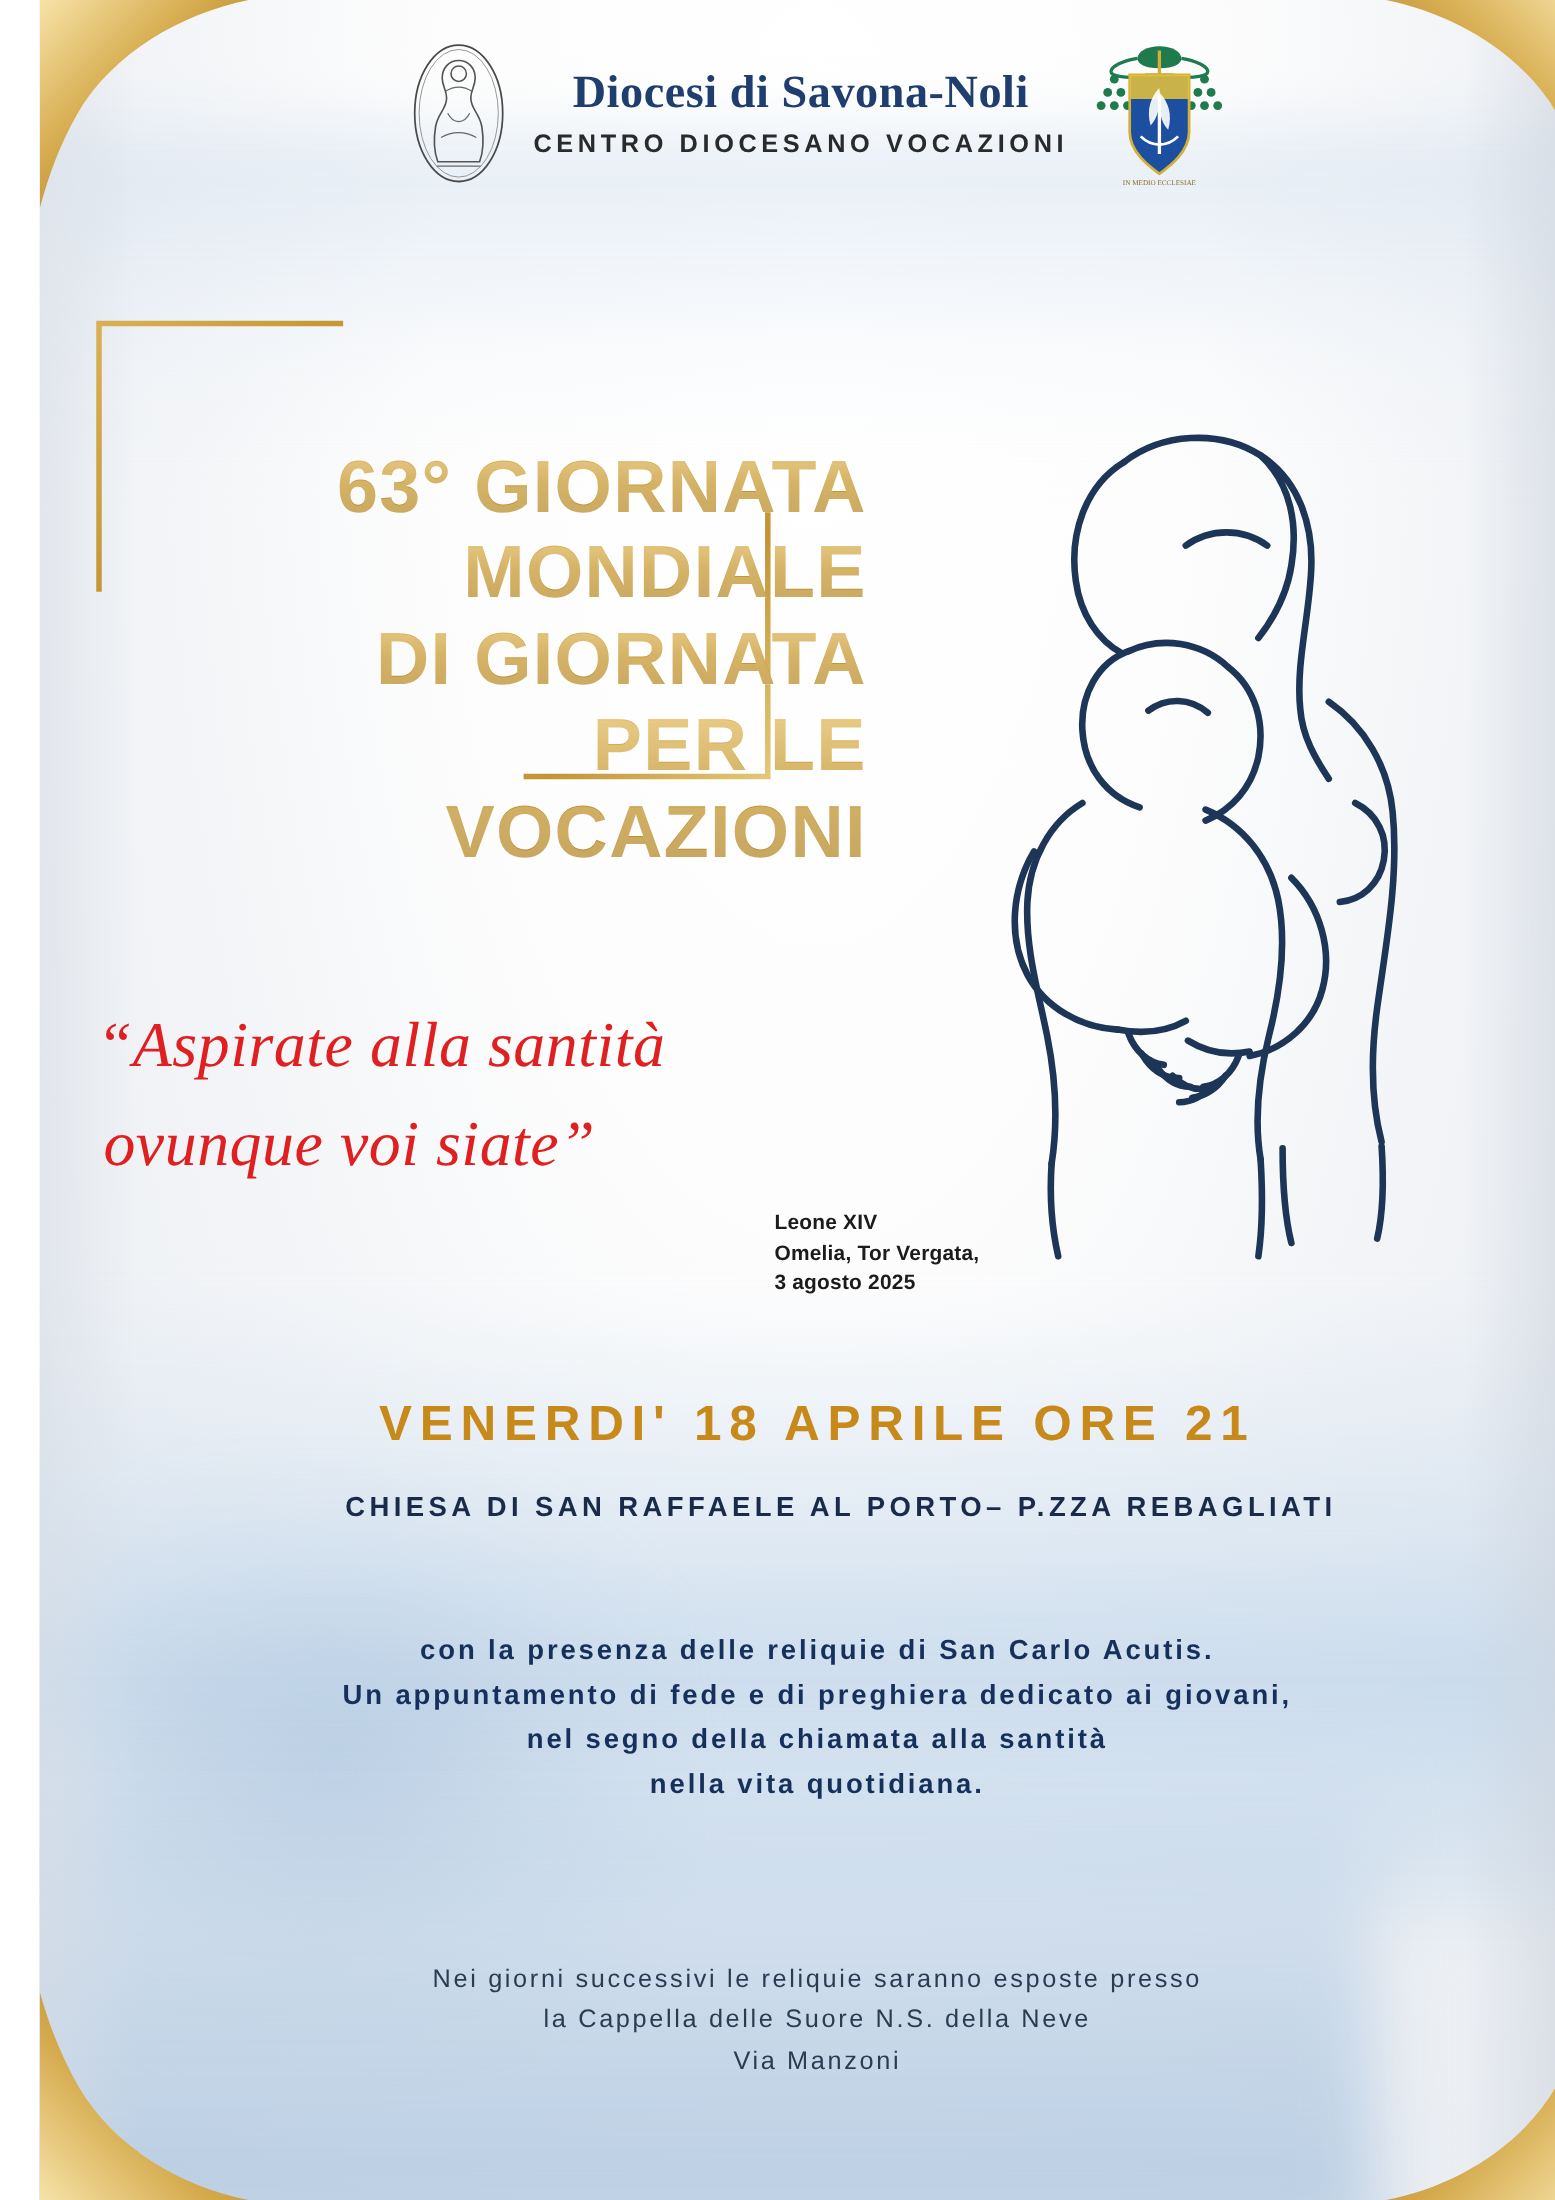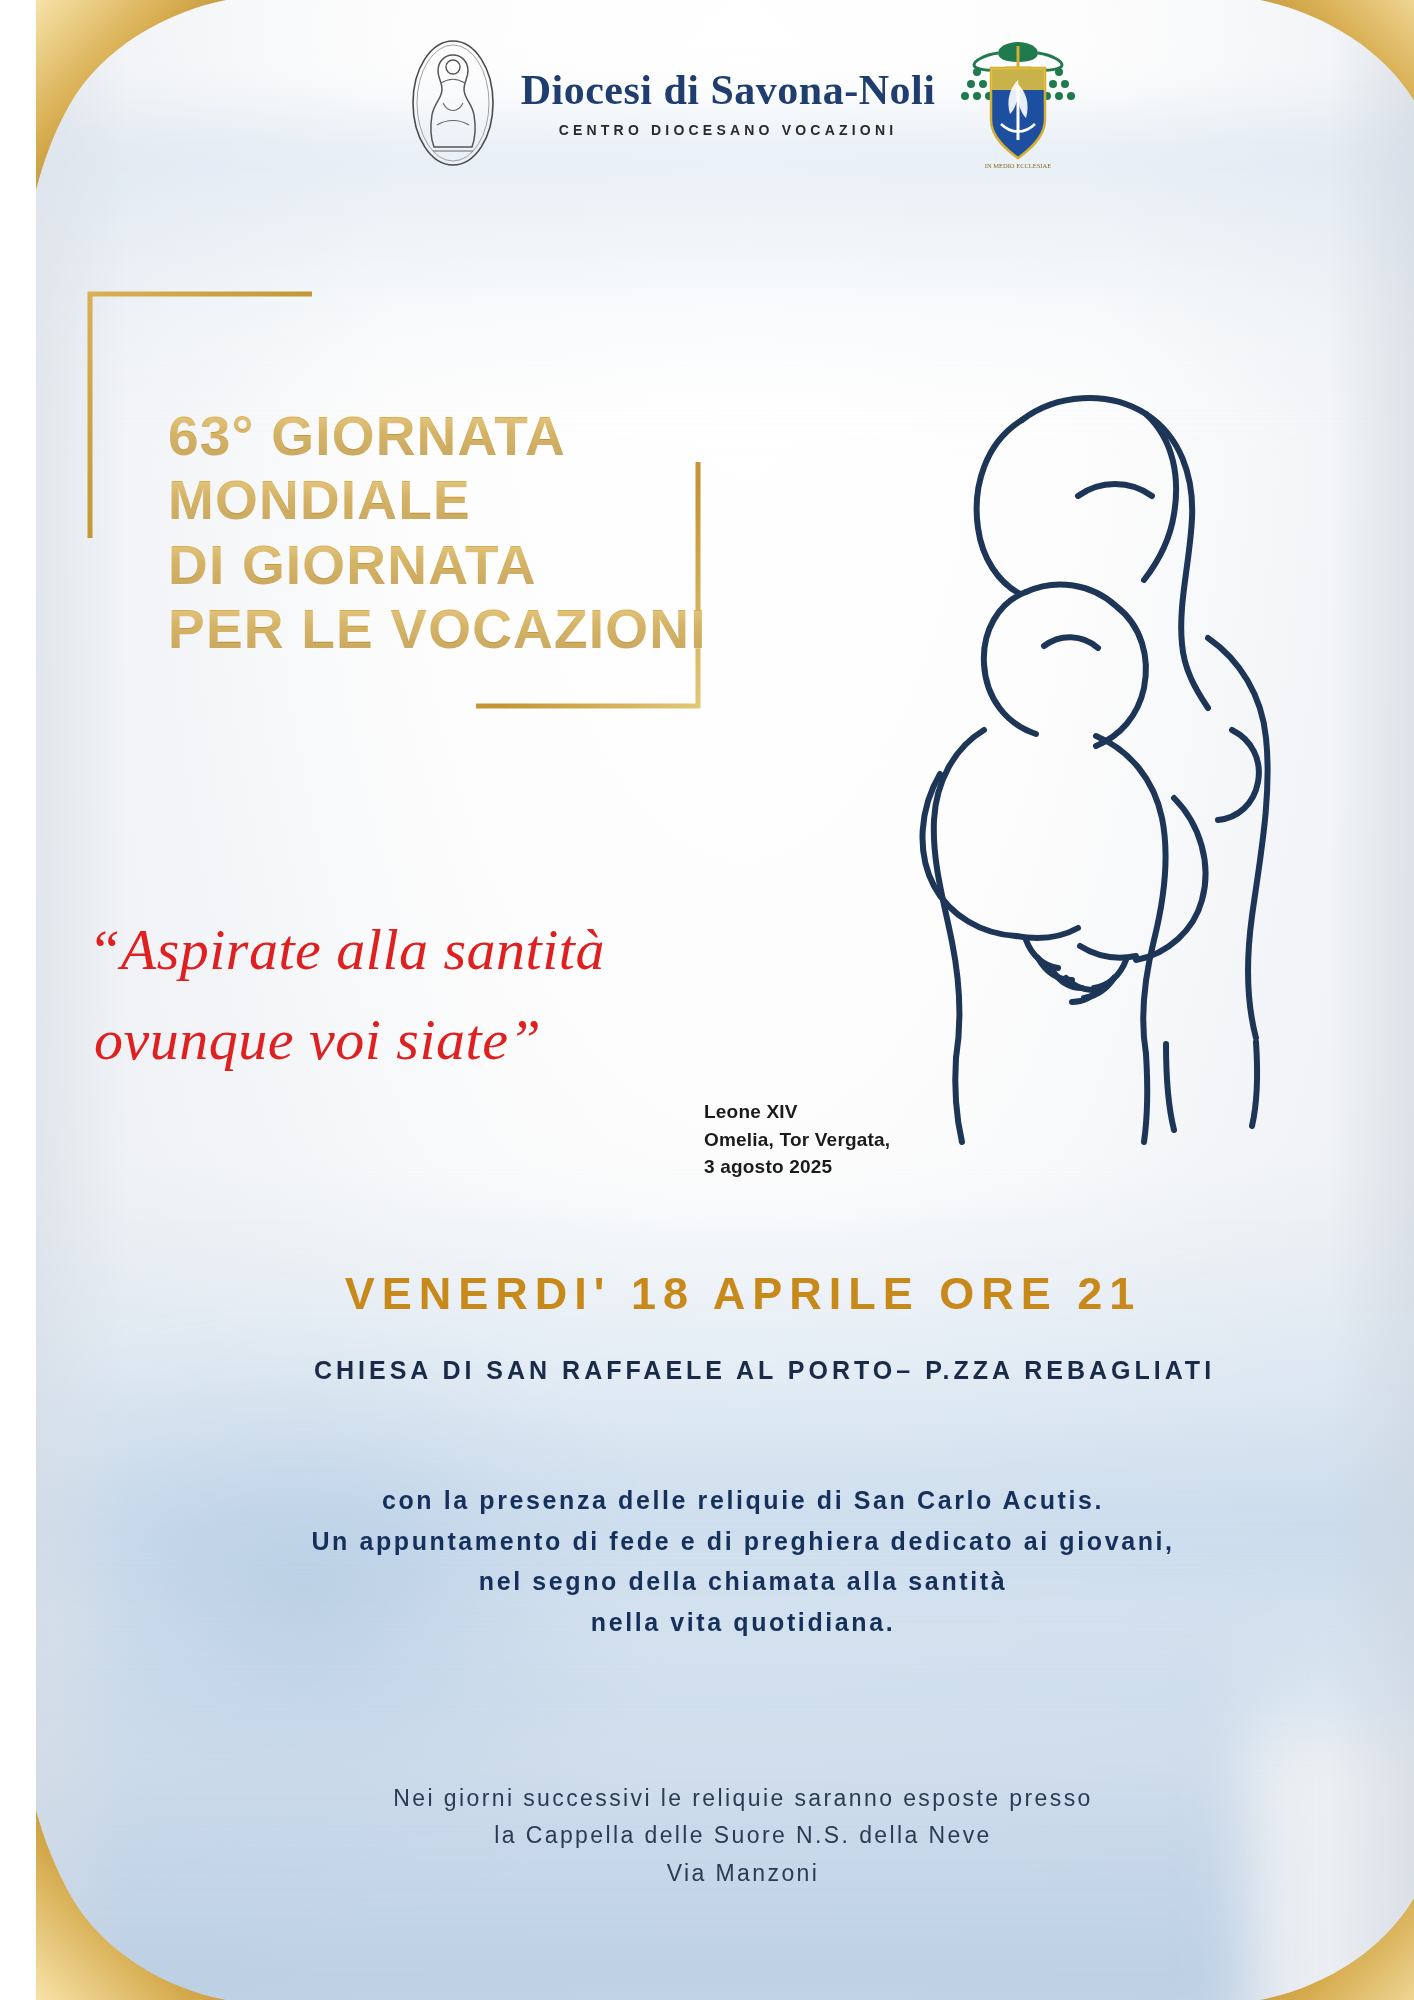--- a/index.html
+++ b/index.html
@@ -86,21 +86,21 @@
   .diocese-title {
     font-family: "Liberation Serif", serif;
     font-size: 42px;
     font-weight: 700;
     color: #1f3d6e;
     letter-spacing: 0.5px;
     line-height: 1.05;
   }
   .diocese-sub {
     font-family: "Liberation Sans", sans-serif;
-    font-size: 14px;
+    font-size: 23px;
     font-weight: 600;
     color: #2a2a2a;
     letter-spacing: 4.2px;
     margin-top: 10px;
   }
   .header-emblem-right { width: 130px; height: 150px; }
 
   
   .bracket {
     position: absolute;
@@ -110,29 +110,30 @@
   }
 
   .title-block {
     position: absolute;
     left: 132px; top: 404px;
     width: 620px;
   }
   .title-line {
     font-family: "Liberation Sans", sans-serif;
     font-weight: 700;
-    font-size: 55px;
+    font-size: 67px;
     line-height: 1.17;
     letter-spacing: 1.2px;
     background: linear-gradient(180deg, #e7c068 0%, #c79a33 45%, #b2862a 100%);
     -webkit-background-clip: text;
     background-clip: text;
     color: #c59b3b;
     -webkit-text-fill-color: transparent;
     text-shadow: 0 1px 0 rgba(255,255,255,0.25);
+    text-align: right;
   }
 
   .quote-block {
     position: absolute;
     left: 52px; top: 905px;
     width: 680px;
   }
   .quote-line {
     font-family: "Liberation Serif", serif;
     font-style: italic;

